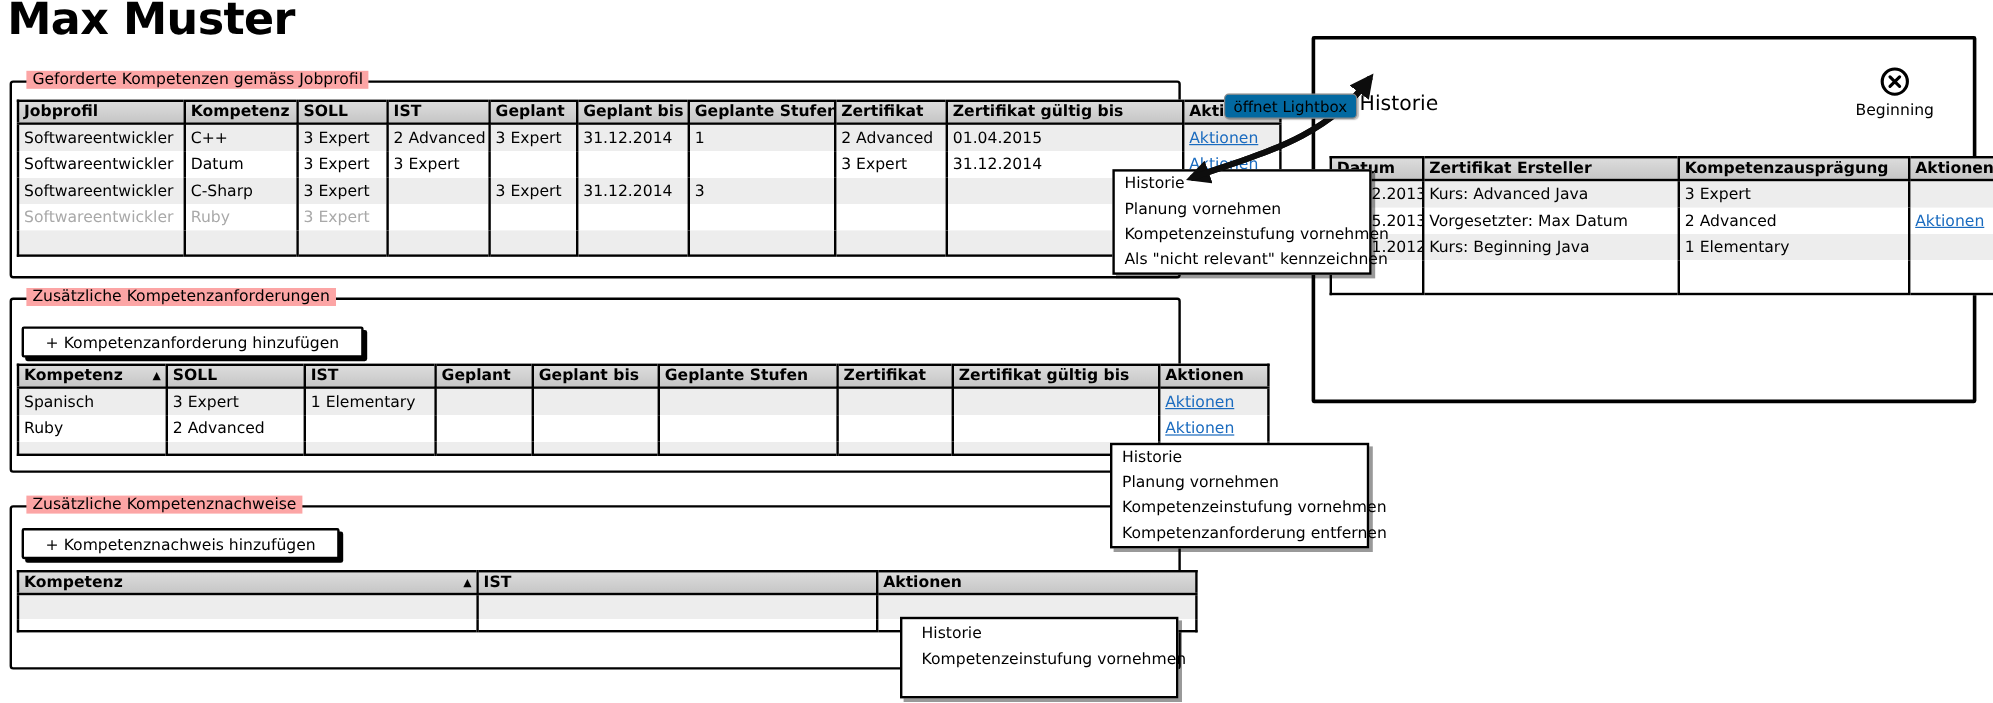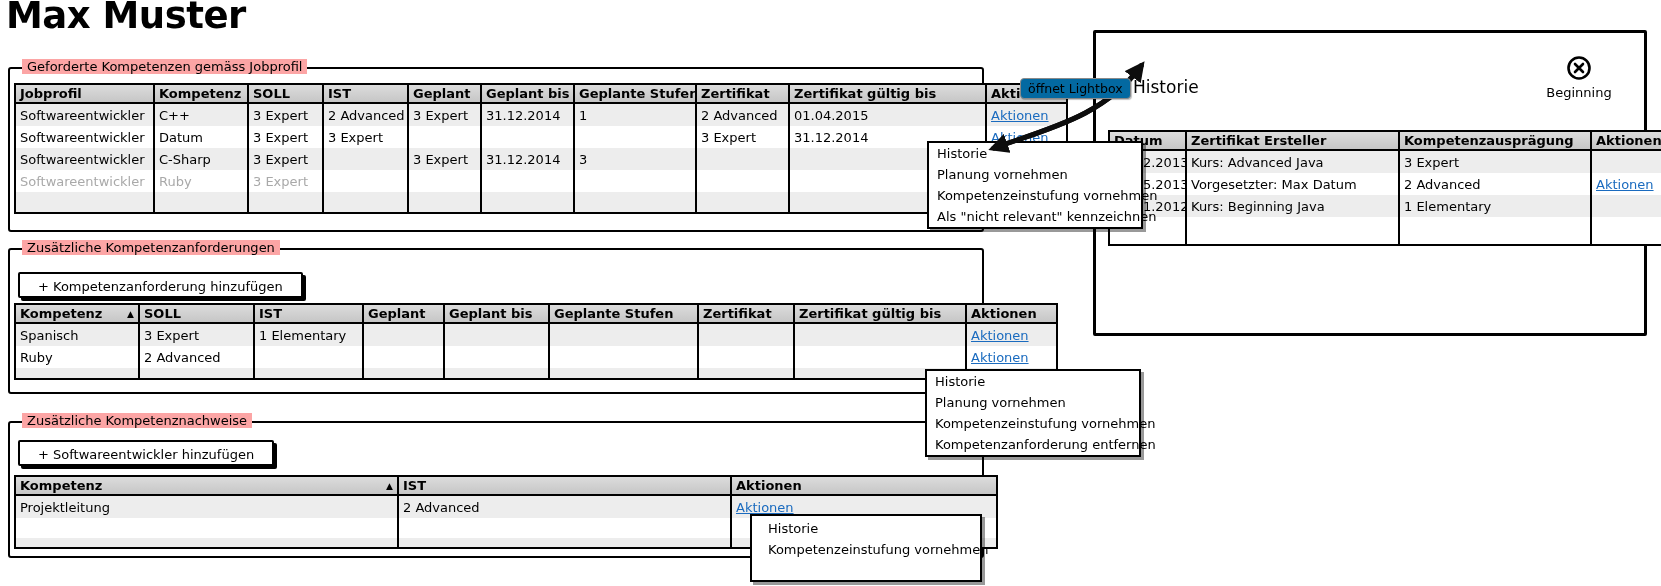--- a/index.html
+++ b/index.html
@@ -216,35 +216,30 @@
           <td></td>
           <td></td>
           <td></td>
         </tr>
       </tbody>
     </table>
 
   <div class="group" style="left:8px;top:421px;width:972px;height:133px;">
     <div class="group-label">Zusätzliche Kompetenznachweise</div>
   </div>
-  <button class="btn" style="left:18px;top:440px;">+ Softwareentwickler hinzufügen</button>
+  <button class="btn" style="left:18px;top:440px;">+ Kompetenznachweis hinzufügen</button>
   <table class="sketch t3">
       <thead>
         <tr>
           <th><span>Kompetenz</span><span class="sort">▲</span></th>
           <th><span>IST</span></th>
           <th><span>Aktionen</span></th>
         </tr>
       </thead>
       <tbody>
-        <tr>
-          <td>Projektleitung</td>
-          <td>2 Advanced</td>
-          <td><a>Aktionen</a></td>
-        </tr>
         <tr class="empty">
           <td></td>
           <td></td>
           <td></td>
         </tr>
         <tr class="empty">
           <td></td>
           <td></td>
           <td></td>
         </tr>

